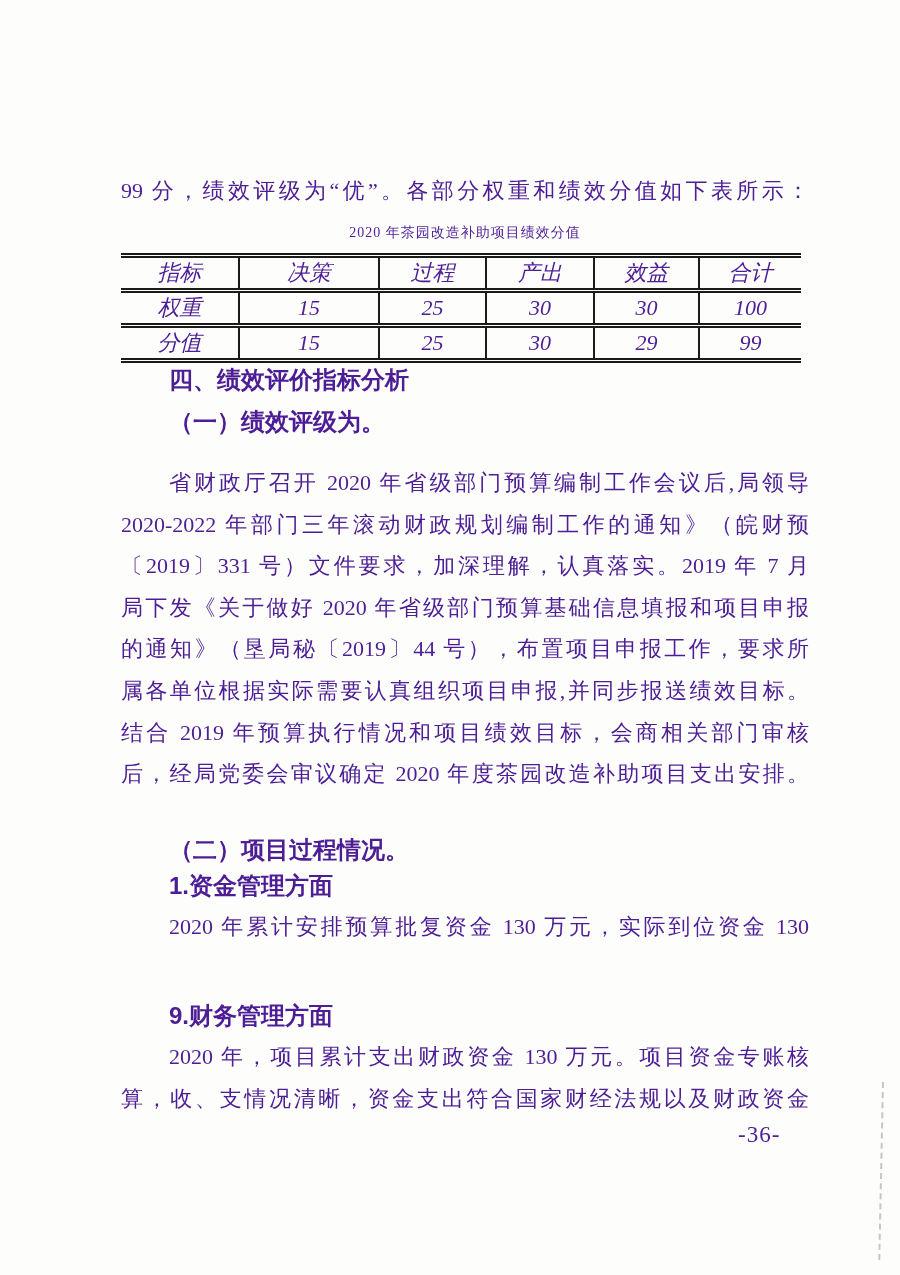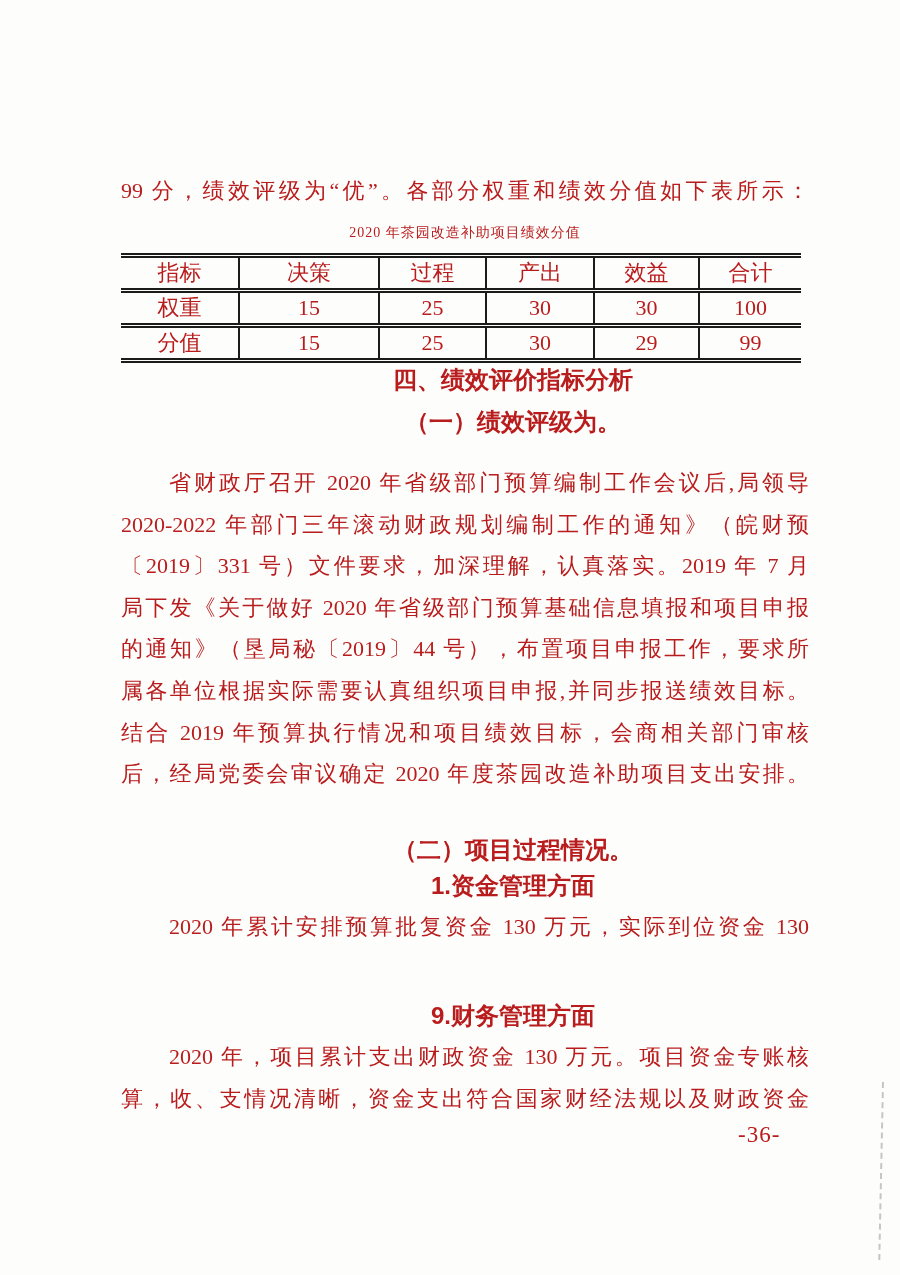--- a/index.html
+++ b/index.html
@@ -2,21 +2,21 @@
 <html><head>
 <meta charset="utf-8">
 <style>
   html, body { margin: 0; padding: 0; background: #ffffff; }
   .page {
     position: relative;
     width: 900px;
     height: 1275px;
     background: #fdfdfc;
     overflow: hidden;
-    color: #b91c1c;
+    color: #4c1d95;
     font-family: "Liberation Serif", "DejaVu Serif", serif;
   }
   
   .blk {
     position: absolute;
     left: 121px;
     width: 688px;
   }
   .line {
     font-size: 22px;
@@ -29,21 +29,20 @@
     text-align: justify;
     text-align-last: justify;
   }
   .indent { text-indent: 48px; }
   .heading {
     font-family: "Liberation Sans", "DejaVu Sans", sans-serif;
     font-weight: 700;
     font-size: 24px;
     line-height: 40px;
     padding-left: 48px;
-    text-align: center;
   }
   .table-title {
     text-align: center;
     font-size: 14px;
     line-height: 42px;
     letter-spacing: 1px;
   }
   
   table.score {
     position: absolute;
@@ -56,20 +55,21 @@
     border-bottom: 5px double #1b1b1b;
   }
   table.score td {
     height: 27px;
     padding: 1px 0 2px 0;
     text-align: center;
     vertical-align: middle;
     font-size: 22px;
     line-height: 26px;
     border-right: 2px solid #1b1b1b;
+    font-style: italic;
   }
   table.score td.last { border-right: none; }
   table.score tr.hdr td { border-bottom: 5px double #1b1b1b; }
   table.score tr.mid td { border-bottom: 5px double #1b1b1b; }
   .page-number {
     position: absolute;
     left: 738px;
     top: 1120px;
     font-size: 23px;
     line-height: 30px;

